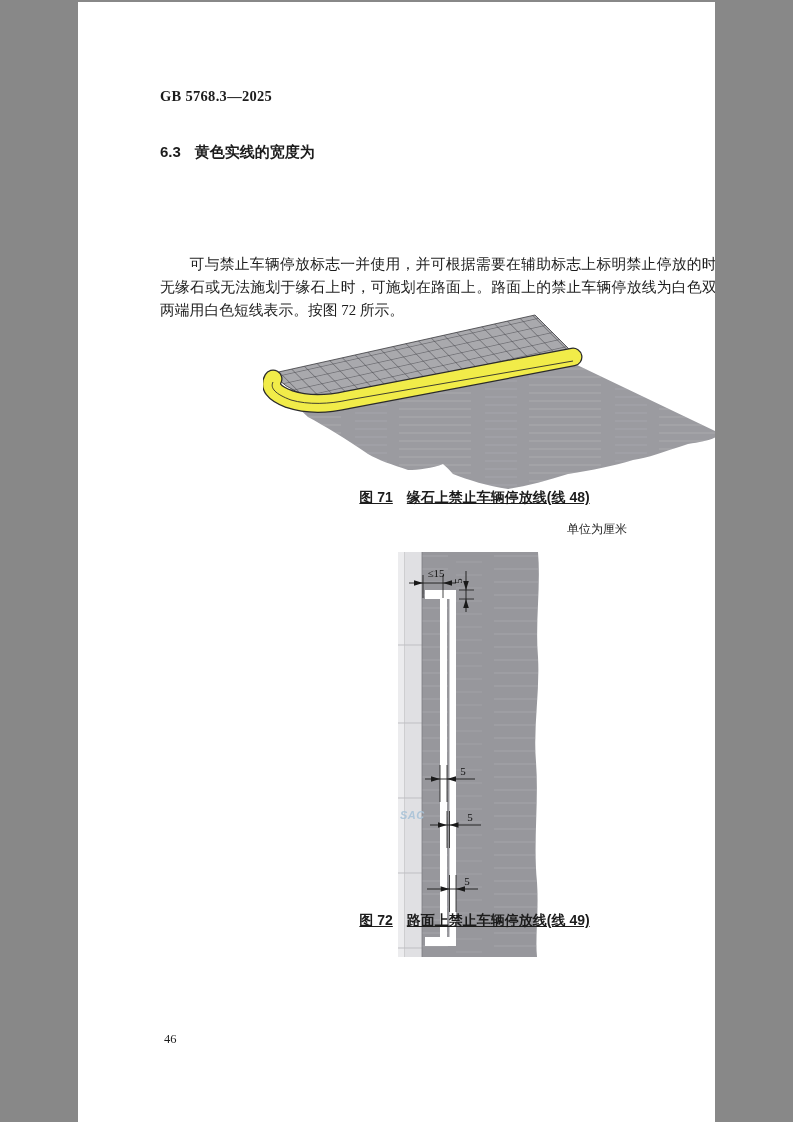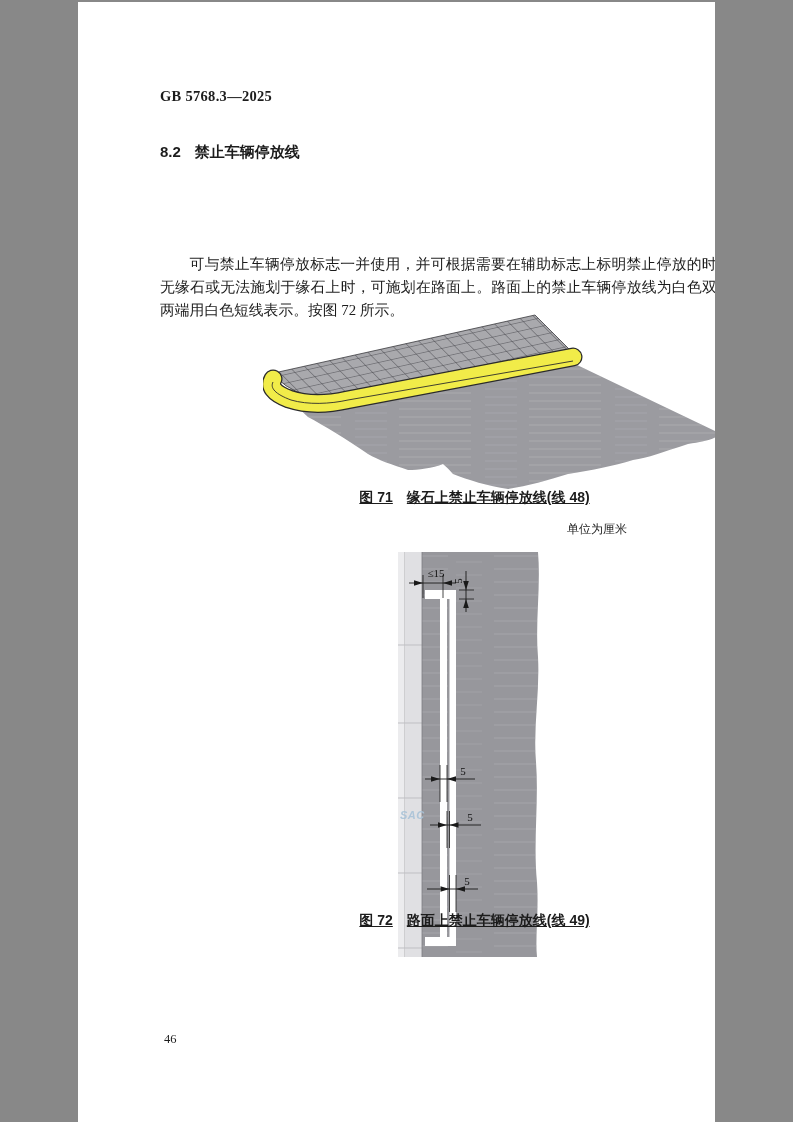--- a/index.html
+++ b/index.html
@@ -54,21 +54,21 @@
   }
 </style>
 </head>
 <body>
 
 <div class="page">
 
   <div class="abs doc-header">GB 5768.3—2025</div>
 
   <div class="abs section-heading">
-    <span class="sec-num">8.2</span><span>禁止车辆停放线</span>
+    <span class="sec-num">6.3</span><span>黄色实线的宽度为</span>
   </div>
 
 
 
   <p class="abs body-para indent2" style="top:236px;">可与禁止车辆停放标志一并使用，并可根据需要在辅助标志上标明禁止停放的时间或范围。无缘石或无法施划于缘石上时，可施划在路面上。路面上的禁止车辆停放线为白色双实线，起止两端用白色短线表示。按图 72 所示。</p>
 
   <div class="abs fig71-box">
     <svg width="470" height="185" viewBox="0 0 470 185">
       <defs>
         <pattern id="tileGrid" width="13" height="10" patternUnits="userSpaceOnUse" patternTransform="matrix(0.976,-0.217,0.707,0.707,0,0)">

